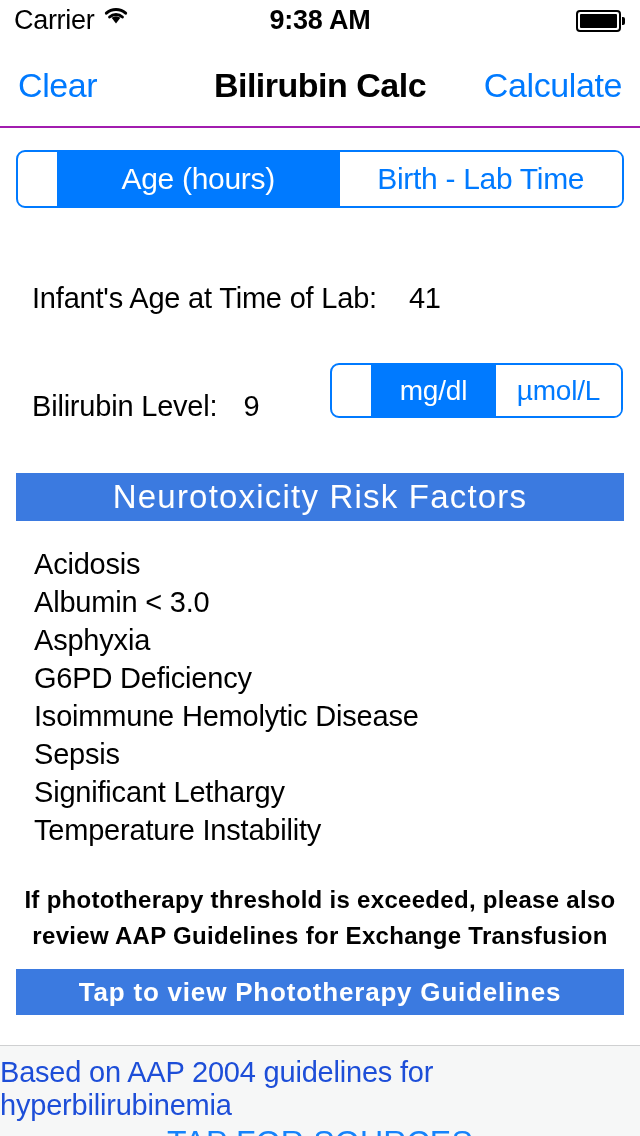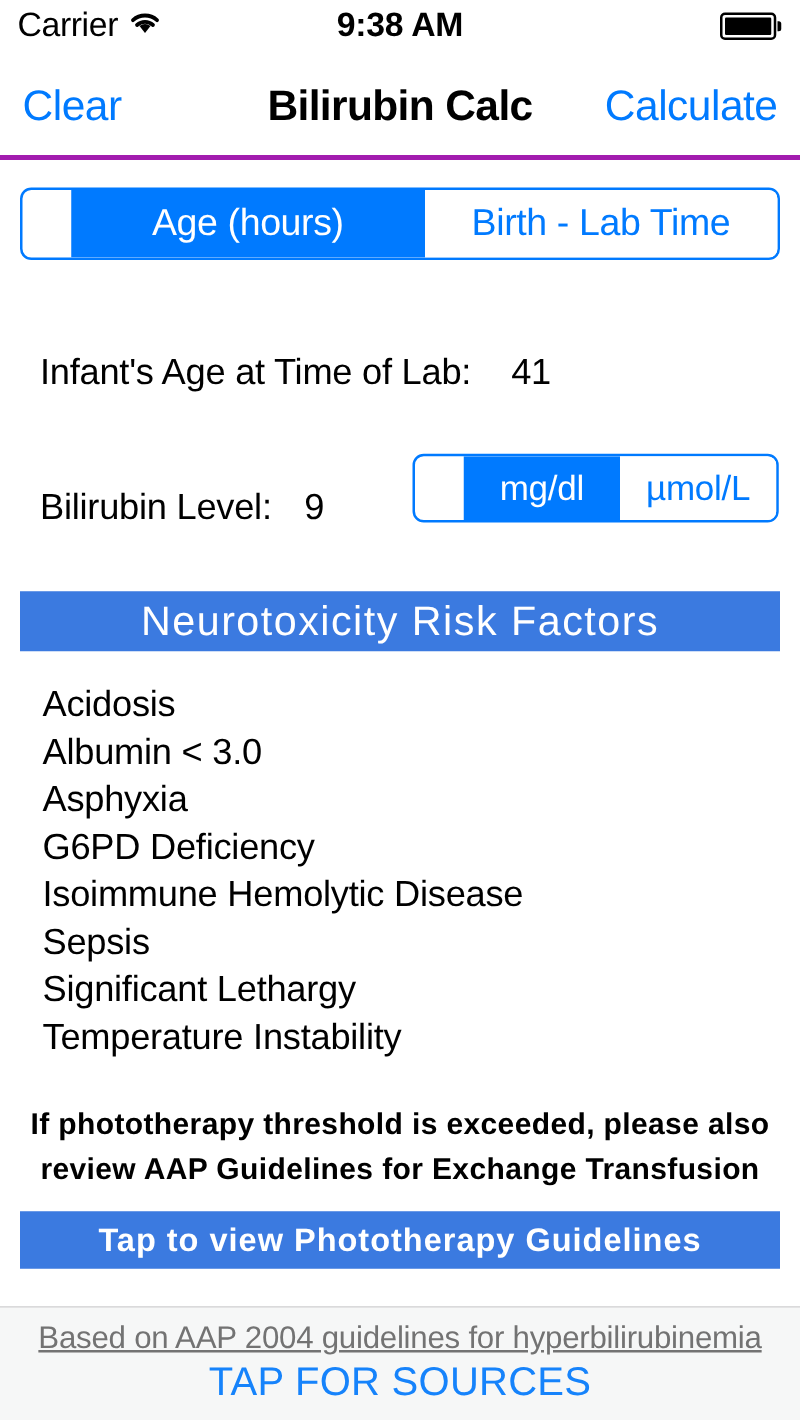--- a/index.html
+++ b/index.html
@@ -23,21 +23,21 @@
     width: 640px;
     height: 40px;
     display: flex;
     align-items: center;
     background: #ffffff;
   }
   .status-left {
     position: absolute;
     left: 14px;
     display: flex;
-    align-items: center;
+    align-items: flex-start;
     gap: 9px;
   }
   .carrier-text {
     font-size: 27px;
     color: #000000;
     letter-spacing: -0.3px;
   }
   .wifi-icon { display: block; }
   .status-time {
     position: absolute;
@@ -79,21 +79,21 @@
     margin-left: 1px;
   }
 
   
   .nav-bar {
     position: absolute;
     top: 40px; left: 0;
     width: 640px;
     height: 88px;
     background: #ffffff;
-    border-bottom: 4px solid #a21caf;
+    border-bottom: 2px solid #a21caf;
     box-sizing: border-box;
   }
   .nav-btn {
     position: absolute;
     top: 26px;
     font-size: 34px;
     color: #007aff;
     cursor: pointer;
     letter-spacing: -0.4px;
     background: none;
@@ -256,24 +256,23 @@
     background: #f6f7f7;
     border-top: 1px solid #cfd0d1;
     box-sizing: border-box;
     display: flex;
     flex-direction: column;
     align-items: center;
     cursor: pointer;
   }
   .footer-line1 {
     margin-top: 10px;
-    font-size: 25px;
-    color: #737373;
+    font-size: 29px;
+    color: #1d4ed8;
     letter-spacing: -0.2px;
-    text-decoration: underline;
   }
   .footer-line2 {
     margin-top: 2px;
     font-size: 32px;
     color: #1683fb;
     letter-spacing: 0.2px;
   }
 </style>
 </head>
 <body>

